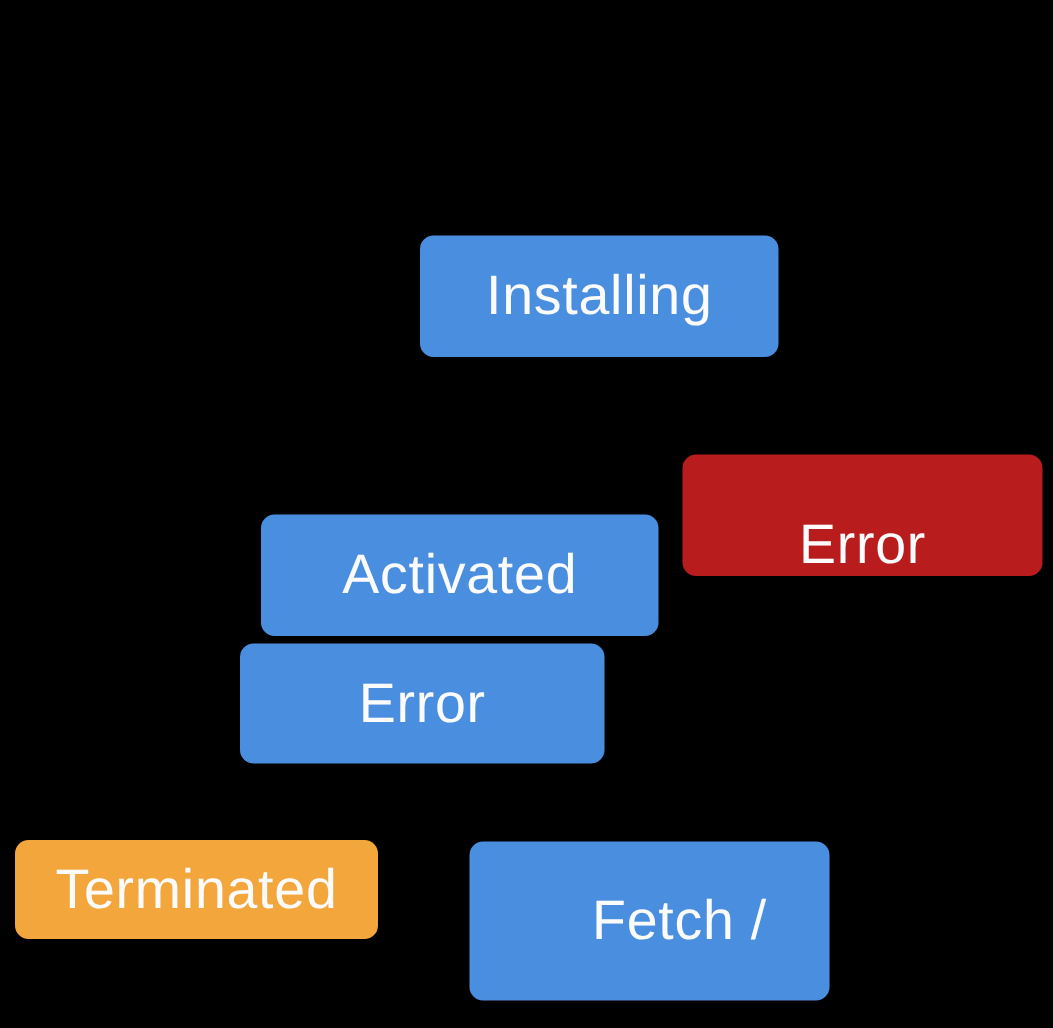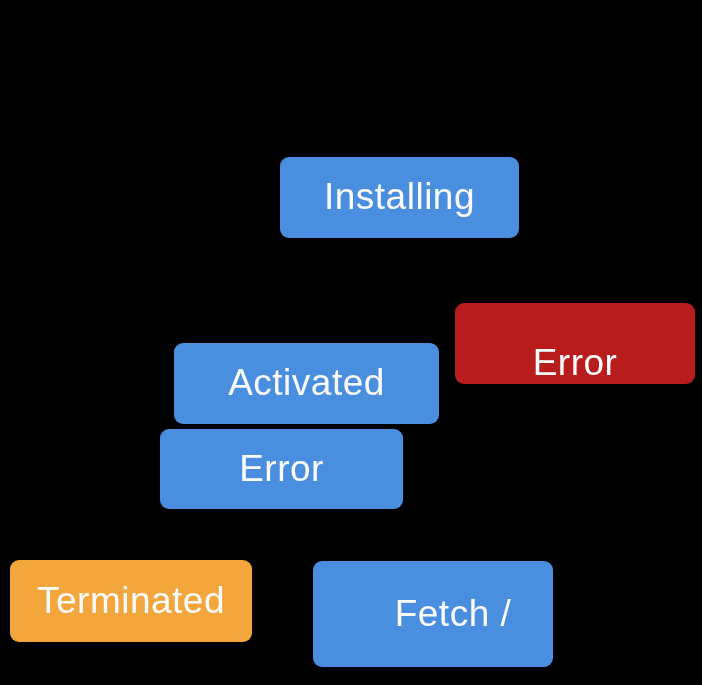--- a/index.html
+++ b/index.html
@@ -29,21 +29,21 @@
     letter-spacing: 0.5px;
   }
   .node-blue   { background: #4a8ee0; }
   .node-red    { background: #b91c1c; align-items: flex-end; }
   .node-orange { background: #f2a63c; }
 
   #node-installing    { left: 280px; top: 157px; width: 239px; height: 81px; }
   #node-activated     { left: 174px; top: 303px; width: 265px; height: 81px; margin-top: 40px; }
   #node-error         { left: 455px; top: 303px; width: 240px; height: 81px; }
   #node-idle          { left: 160px; top: 429px; width: 243px; height: 80px; }
-  #node-terminated    { left: 10px;  top: 560px; width: 242px; height: 82px; }
+  #node-terminated    { left: 10px;  top: 560px; width: 242px; height: 66px; }
   #node-fetch-message { left: 313px; top: 561px; width: 240px; height: 106px; }
 
   .label-lines { display: block; margin-left: 40px; }
   .label-lines span { display: block; }
 </style>
 </head>
 <body>
 
 <div class="canvas">
 

